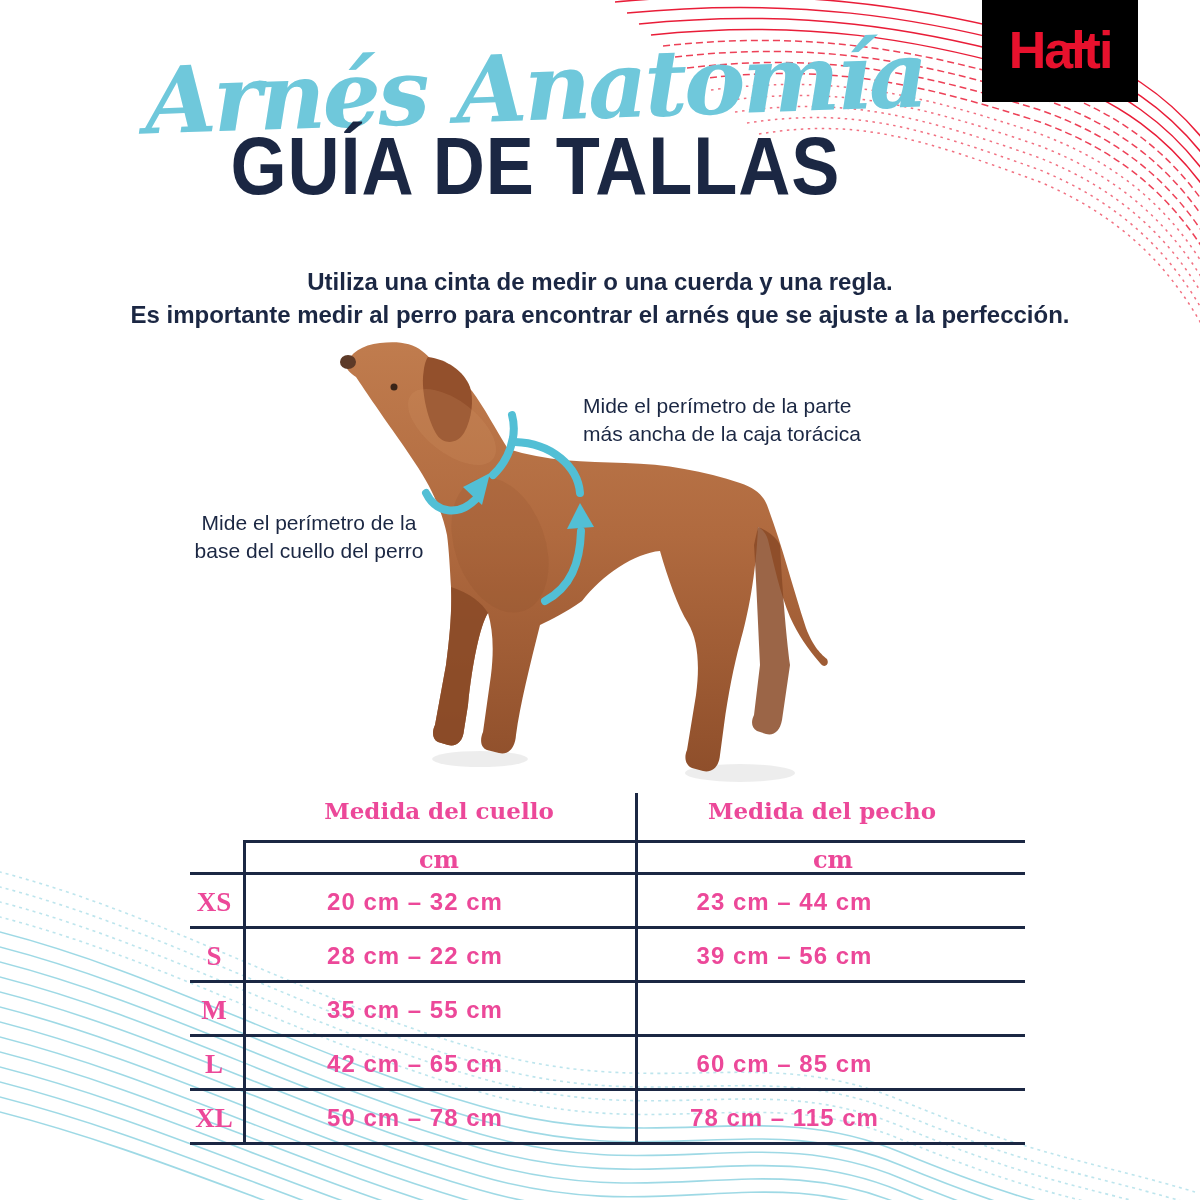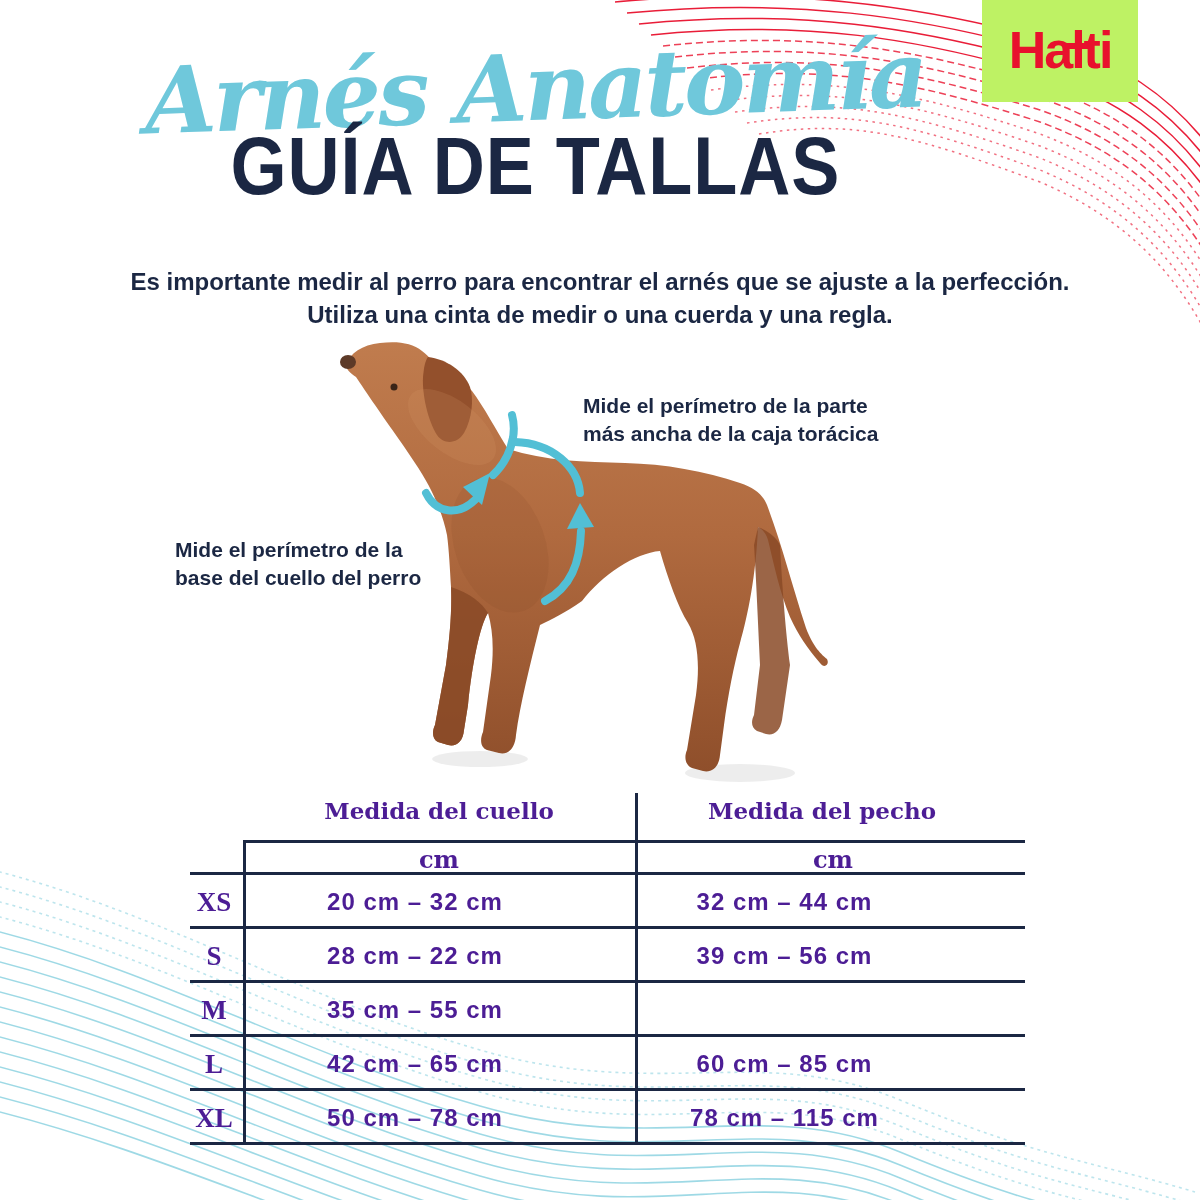--- a/index.html
+++ b/index.html
@@ -1,44 +1,44 @@
 <!DOCTYPE html>
 <html><head>
 <meta charset="utf-8">
 <style>
   html,body{margin:0;padding:0;}
   body{font-family:"Liberation Sans",sans-serif;background:#ffffff;}
   .page{position:relative;width:1200px;height:1200px;background:#ffffff;overflow:hidden;}
   .bg-svg{position:absolute;left:0;top:0;width:1200px;height:1200px;z-index:0;}
 
   
-  .logo-box{position:absolute;left:982px;top:0;width:156px;height:102px;background:#bef264;
+  .logo-box{position:absolute;left:982px;top:0;width:156px;height:102px;background:#000000;
     display:flex;align-items:flex-end;justify-content:center;z-index:3;padding-bottom:26px;box-sizing:border-box;}
   .logo-text{position:relative;font-family:"Liberation Sans",sans-serif;font-weight:bold;
     font-size:52px;line-height:1;color:#e8112d;letter-spacing:-2px;}
   .logo-text .lt-bar{position:absolute;left:55%;top:36%;width:27%;height:6px;background:#e8112d;}
 
   
   .title-wrap{position:absolute;left:0;top:0;width:1070px;z-index:2;text-align:center;}
   .script-title{margin-top:38px;font-family:"DejaVu Serif",serif;font-style:italic;font-weight:bold;
     font-size:92px;line-height:1.1;color:#6fc8db;letter-spacing:-3px;transform:rotate(-2deg);}
   .main-title{margin-top:-14px;display:inline-block;font-weight:600;font-size:82px;line-height:1;
     color:#1b2743;letter-spacing:1px;transform:scaleX(0.88);transform-origin:center;}
   .intro{position:absolute;left:0;top:265px;width:1200px;text-align:center;z-index:2;
     font-size:24px;font-weight:bold;color:#1b2743;line-height:33px;}
 
   
-  .note{position:absolute;z-index:2;font-size:21px;font-weight:700;color:#1b2743;line-height:28px;}
+  .note{position:absolute;z-index:2;font-size:21px;font-weight:400;color:#1b2743;line-height:28px;}
   .note-chest{left:583px;top:392px;width:320px;text-align:left;}
-  .note-neck{left:175px;top:536px;width:268px;}
+  .note-neck{left:175px;top:509px;width:268px;text-align:center;}
 
   .dog-svg{position:absolute;left:330px;top:335px;width:580px;height:470px;z-index:1;}
 
   
-  .table{position:absolute;left:185px;top:793px;width:845px;height:352px;z-index:2;color:#4c1d95;}
+  .table{position:absolute;left:185px;top:793px;width:845px;height:352px;z-index:2;color:#ec4899;}
   .tline{position:absolute;background:#1b2743;}
   .th-cell{position:absolute;text-align:center;font-family:"DejaVu Serif",serif;font-weight:bold;}
   .hdr{font-size:23px;top:4px;}
   .unit{font-size:24px;top:52px;}
   .t-row{position:absolute;left:0;width:845px;height:54px;display:flex;align-items:center;}
   .c-size{width:58px;text-align:center;font-family:Liberation Serif, serif;font-weight:bold;font-size:27px;}
   .c-neck{width:344px;text-align:center;font-weight:bold;font-size:24px;letter-spacing:1px;}
   .c-chest{width:395px;text-align:center;font-weight:bold;font-size:24px;letter-spacing:1px;}
 </style>
 </head>
@@ -85,22 +85,22 @@
 
   <div class="logo-box">
     <span class="logo-text"><span>Halti</span><i class="lt-bar"></i></span>
   </div>
 
   <div class="title-wrap">
     <div class="script-title">Arnés Anatomía</div>
     <div><span class="main-title">GUÍA DE TALLAS</span></div>
   </div>
   <div class="intro">
+    <div>Utiliza una cinta de medir o una cuerda y una regla.</div>
     <div>Es importante medir al perro para encontrar el arnés que se ajuste a la perfección.</div>
-    <div>Utiliza una cinta de medir o una cuerda y una regla.</div>
   </div>
 
   <div class="note note-chest">
     <div>Mide el perímetro de la parte</div>
     <div>más ancha de la caja torácica</div>
   </div>
   <div class="note note-neck">
     <div>Mide el perímetro de la</div>
     <div>base del cuello del perro</div>
   </div>
@@ -170,21 +170,21 @@
     <div class="tline" style="left:5px;top:349px;width:835px;height:3px;"></div>
 
     <div class="th-cell hdr" style="left:58px;width:392px;">Medida del cuello</div>
     <div class="th-cell hdr" style="left:435px;width:390px;margin-left:7px;">Medida del pecho</div>
     <div class="th-cell unit" style="left:58px;width:392px;">cm</div>
     <div class="th-cell unit" style="left:453px;width:390px;">cm</div>
 
     <div class="t-row" style="top:82px;">
       <div class="c-size">XS</div>
       <div class="c-neck">20 cm – 32 cm</div>
-      <div class="c-chest">32 cm – 44 cm</div>
+      <div class="c-chest">23 cm – 44 cm</div>
     </div>
     <div class="t-row" style="top:136px;">
       <div class="c-size">S</div>
       <div class="c-neck">28 cm – 22 cm</div>
       <div class="c-chest">39 cm – 56 cm</div>
     </div>
     <div class="t-row" style="top:190px;">
       <div class="c-size">M</div>
       <div class="c-neck">35 cm – 55 cm</div>
     </div>

